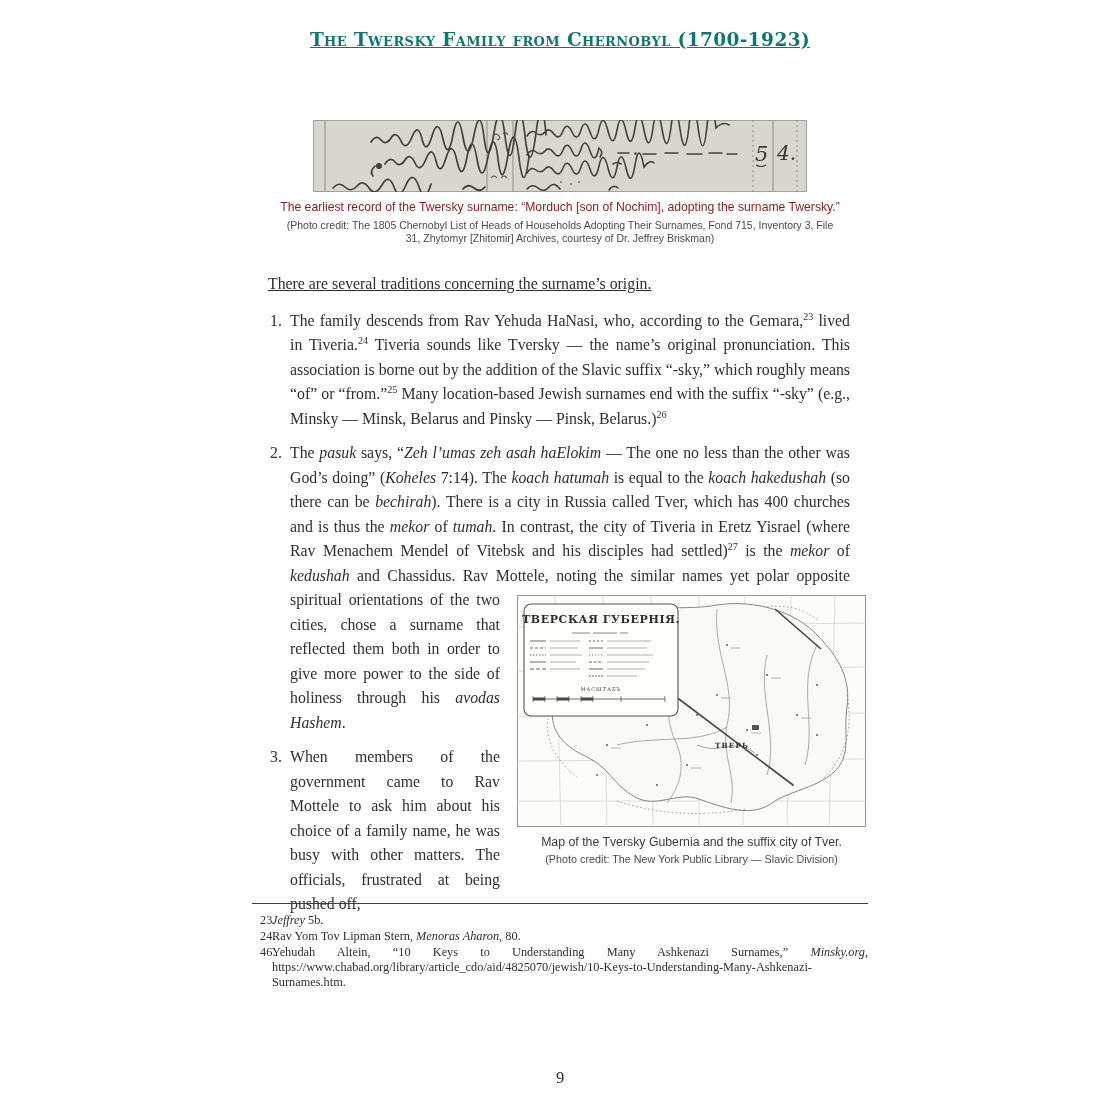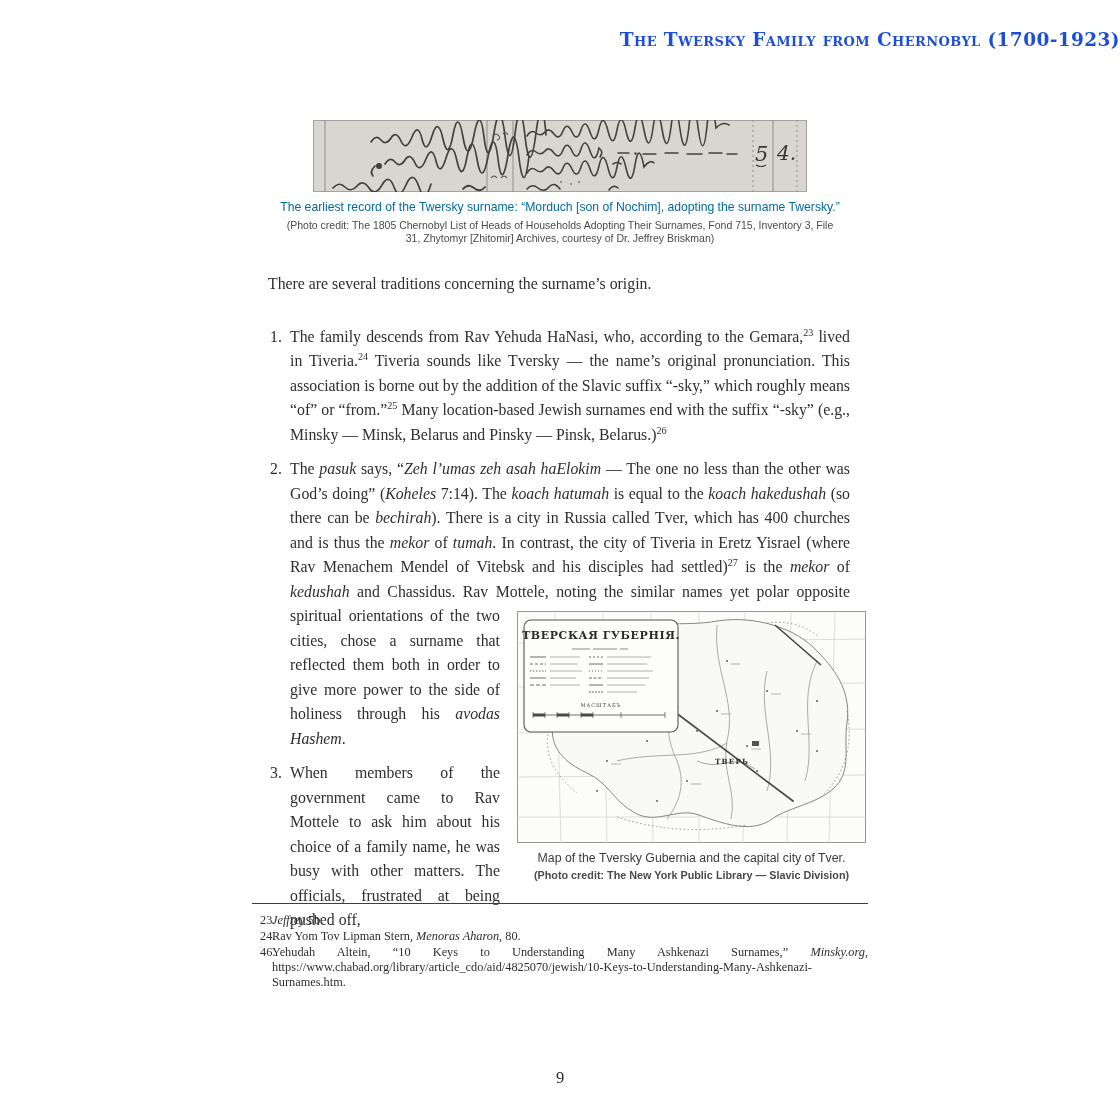--- a/index.html
+++ b/index.html
@@ -1,52 +1,52 @@
 <!DOCTYPE html>
 <html><head>
 <meta charset="utf-8">
 <style>
   html,body { margin:0; padding:0; background:#ffffff; }
   .page {
     position:relative; width:1120px; height:1120px; background:#ffffff;
     font-family:"Liberation Serif", serif; color:#2e2e2e; overflow:hidden;
   }
   .header-title {
-    position:absolute; top:29px; left:0; width:100%; text-align:right;
+    position:absolute; top:29px; left:0; width:100%; text-align:center;
     font-family:"DejaVu Serif", serif; font-variant:small-caps; font-weight:700;
-    font-size:18.5px; letter-spacing:0.4px; color:#1d4ed8;
+    font-size:18.5px; letter-spacing:0.4px; color:#0f766e;text-decoration:underline;
   }
   
   .record-fig { position:absolute; top:120px; left:260px; width:600px; text-align:center; }
   .record-img { display:block; width:494px; height:72px; margin:0 auto; }
   .fig-caption {
-    font-family:"Liberation Sans", sans-serif; font-size:12.2px; color:#0369a1;
+    font-family:"Liberation Sans", sans-serif; font-size:12.2px; color:#7f1d1d;
     margin:8px 0 0 0; line-height:1.2;
   }
   .fig-credit {
     font-family:"Liberation Sans", sans-serif; font-size:10.5px; color:#4a4a4a;
     margin:4px auto 8px auto; line-height:1.25; max-width:548px;
   }
   
   .main-text { position:absolute; top:272px; left:268px; width:582px; font-size:15.8px; line-height:24.5px; }
-  .intro { margin:0 0 28px 0; }
+  .intro { margin:0 0 12px 0;text-decoration:underline; }
   .li { position:relative; padding-left:22px; margin:10px 0 0 0; text-align:justify; }
   .li-num { position:absolute; left:2px; top:0; }
   sup { font-size:64%; line-height:0; vertical-align:super; }
   i { }
   
   .map-fig { float:right; width:349px; margin:7px -16px 10px 17px; text-align:center; }
   .map-svg { display:block; width:349px; height:232px; }
   .map-cap {
     display:block; font-family:"Liberation Sans", sans-serif; font-size:12.3px;
     color:#3a3a3a; margin-top:8px; line-height:1.15;
   }
   .map-credit {
     display:block; font-family:"Liberation Sans", sans-serif; font-size:10.8px;
-    color:#4a4a4a; margin-top:4px; line-height:1.15;font-weight:bold;
+    color:#4a4a4a; margin-top:4px; line-height:1.15;
   }
   
   .footnotes { position:absolute; top:903px; left:252px; width:616px; font-size:12.3px; line-height:15px; }
   .fn-rule { border:0; border-top:1.5px solid #3e3e3e; margin:0 0 9px 0; }
   .fn { position:relative; padding-left:20px; margin:0 0 1px 0; text-align:justify; }
   .fn-num { position:absolute; left:8px; top:0; }
   .page-number { position:absolute; top:1068px; left:0; width:100%; text-align:center; font-size:16.5px; }
 </style>
 </head>
 <body>
@@ -207,21 +207,21 @@
             <text x="84" y="96" text-anchor="middle" font-family="'DejaVu Serif', serif" font-size="5" letter-spacing="1" fill="#4a4944">МАСШТАБЪ</text>
             <g>
               <path d="M16 104 h132" stroke="#4a4944" stroke-width="0.8"></path>
               <path d="M16 101 v6 M28 101 v6 M40 101 v6 M52 101 v6 M64 101 v6 M76 101 v6 M104 101 v6 M148 101 v6" stroke="#4a4944" stroke-width="0.7"></path>
               <rect x="16" y="102.5" width="12" height="3" fill="#4a4944"></rect>
               <rect x="40" y="102.5" width="12" height="3" fill="#4a4944"></rect>
               <rect x="64" y="102.5" width="12" height="3" fill="#4a4944"></rect>
             </g>
           </g>
         </svg>
-        <span class="map-cap">Map of the Tversky Gubernia and the capital city of Tver.</span>
+        <span class="map-cap">Map of the Tversky Gubernia and the suffix city of Tver.</span>
         <span class="map-credit">(Photo credit: The New York Public Library — Slavic Division)</span>
       </span>
       <span>polar opposite spiritual orientations of the two cities, chose a surname that reflected them both in order to give more power to the side of holiness through his <i>avodas Hashem</i>.</span>
     </div>
 
     <div class="li">
       <span class="li-num">3.</span>
       <span>When members of the government came to Rav Mottele to ask him about his choice of a family name, he was busy with other matters. The officials, frustrated at being pushed off,</span>
     </div>
   </div>

